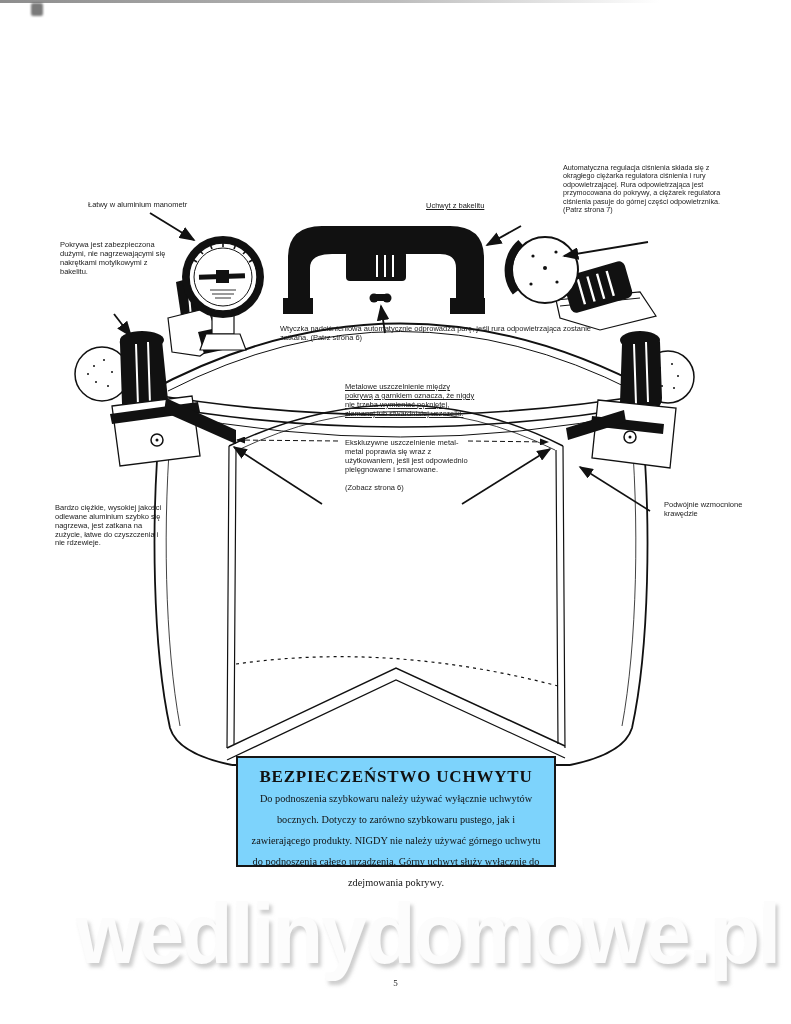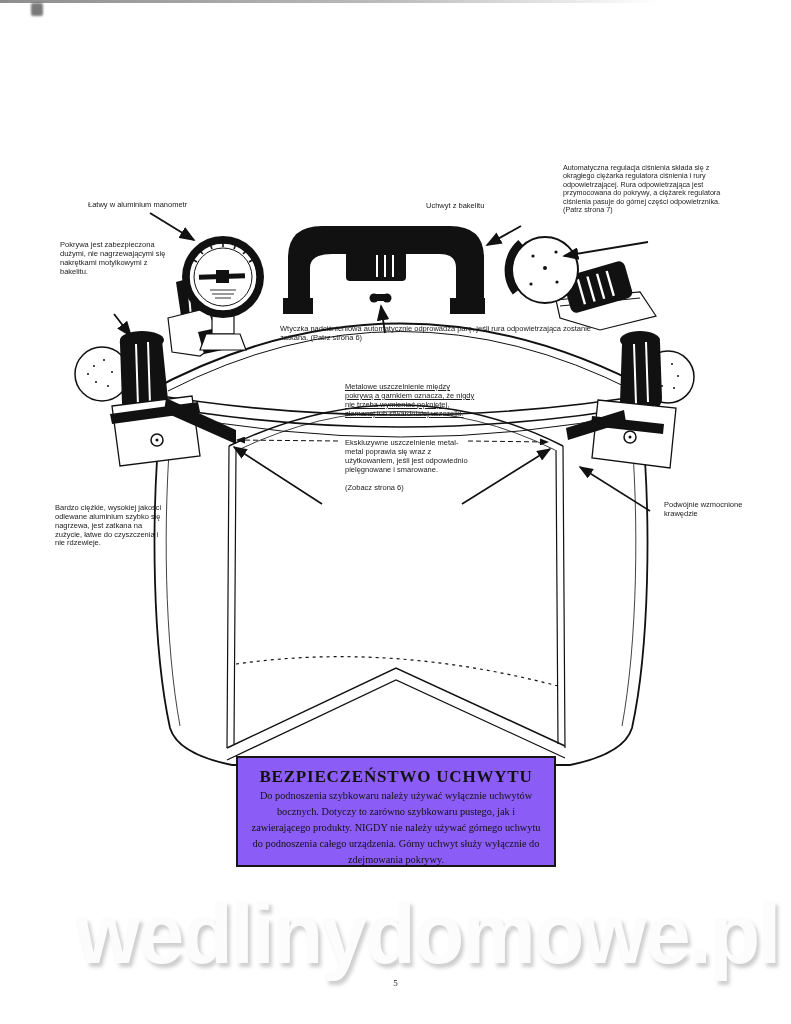--- a/index.html
+++ b/index.html
@@ -7,37 +7,37 @@
     position:relative;width:791px;height:1024px;background:#ffffff;
     overflow:hidden;font-family:"Liberation Sans",sans-serif;margin:0 auto;
   }
   .scan-top{position:absolute;left:0;top:0;width:660px;height:3px;
     background:linear-gradient(to right,#8d8d8d,#bdbdbd 60%,rgba(255,255,255,0));}
   .scan-smudge{position:absolute;left:31px;top:3px;width:12px;height:13px;
     background:#4e4e4e;opacity:.75;border-radius:2px;filter:blur(1px);}
   svg.diagram{position:absolute;left:0;top:0;}
   .lbl{position:absolute;color:#1b1b1b;font-size:7.5px;line-height:1.18;}
   .lbl-gauge{left:88px;top:201px;white-space:nowrap;}
-  .lbl-handle{left:426px;top:202px;white-space:nowrap;}
+  .lbl-handle{left:426px;top:202px;white-space:nowrap;text-decoration:underline;}
   .lbl-autoreg{left:563px;top:164px;width:170px;font-size:7.2px;}
   .lbl-lidnuts{left:60px;top:241px;width:112px;}
   .lbl-plug{left:280px;top:325px;width:338px;}
   .lbl-metalseal{left:345px;top:383px;width:130px;text-decoration:underline;}
   .lbl-exclseal{left:345px;top:439px;width:130px;}
   .lbl-exclref{left:345px;top:484px;width:130px;}
   .lbl-aluminum{left:55px;top:504px;width:110px;}
   .lbl-edges{left:664px;top:501px;width:96px;}
   .safety{
     position:absolute;left:236px;top:756px;width:316px;height:107px;
-    background:#8b5cf6;border:2px solid #161616;text-align:center;
+    background:#7dd3fc;border:2px solid #161616;text-align:center;
     font-family:"Liberation Serif",serif;color:#111;
   }
   .safety-title{margin-top:9px;font-size:17px;font-weight:bold;letter-spacing:.8px;}
   .safety-sub{margin-top:8px;font-size:10px;font-weight:bold;letter-spacing:.3px;}
-  .safety-body{margin-top:1px;font-size:10.3px;line-height:16px;padding:0 9px;}
+  .safety-body{margin-top:1px;font-size:10.3px;line-height:21px;padding:0 9px;}
   .page-number{
     position:absolute;left:0;right:0;top:978px;text-align:center;
     font-family:"Liberation Serif",serif;font-size:9px;color:#222;
   }
   .watermark{
     position:absolute;left:76px;top:884px;white-space:nowrap;
     font-family:"Liberation Sans",sans-serif;font-weight:bold;
     font-size:86px;letter-spacing:-2px;color:#fcfcfc;
     text-shadow:3px 4px 4px rgba(165,165,165,0.55);
     transform:scaleX(0.96);transform-origin:left center;

